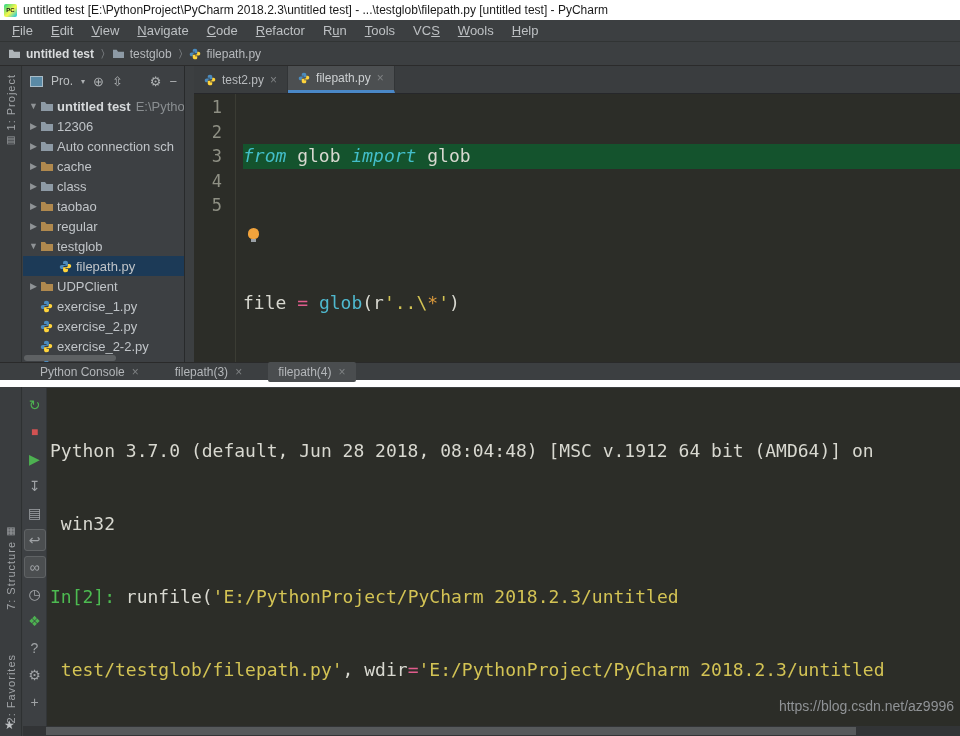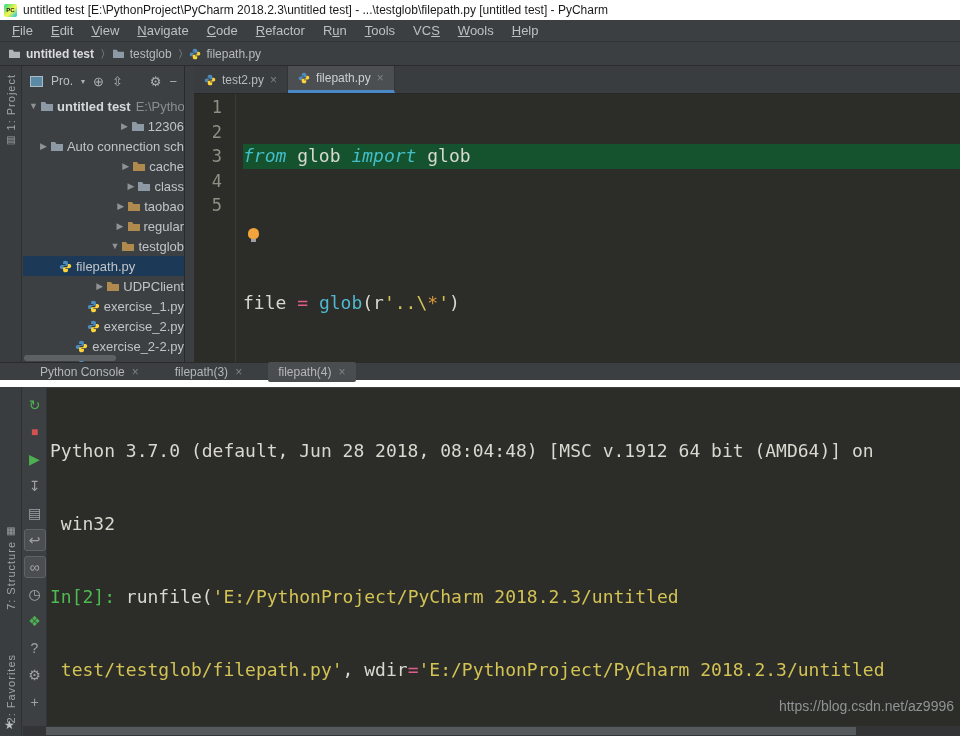--- a/index.html
+++ b/index.html
@@ -50,21 +50,21 @@
   .ph-ic { color:#aeb1b3; font-size:13px; line-height:13px; }
   .ph-caret { font-size:8px; color:#aeb1b3; }
   .ph-spacer { flex:1; }
   .tree { position:absolute; top:30px; left:0; right:0; bottom:0; overflow:hidden;
           font-size:13px; color:#c0c4c8; }
   .trow { height:20px; display:flex; align-items:center; white-space:nowrap; overflow:hidden; }
   .trow.sel { background:#1c3a57; }
   .arrow { width:13px; flex:none; text-align:center; color:#90949.7; color:#8f9396; font-size:9px; }
   .arrow.down::before { content:"▼"; }
   .arrow.right::before { content:"▶"; }
-  .i0 { padding-left:4px; } .i1 { padding-left:32px;justify-content:flex-end; } .i2 { padding-left:36px; }
+  .i0 { padding-left:4px; } .i1 { padding-left:4px; } .i2 { padding-left:36px; }
   .ticon { width:17px; flex:none; display:flex; align-items:center; }
   .tlabel.bold { font-weight:bold; color:#d6d9db; }
   .tpath { color:#8a8e91; margin-left:5px; }
   .tree-hscroll { position:absolute; bottom:1px; left:1px; width:92px; height:6px;
                   background:#5e6163; border-radius:3px; }
 
   
   .editor-area { position:absolute; left:194px; top:66px; width:774px; height:296px;
                  background:#2c2d28; }
   .tab-row { height:28px; background:#3a3d3f; border-bottom:1px solid #26272a; display:flex; }

